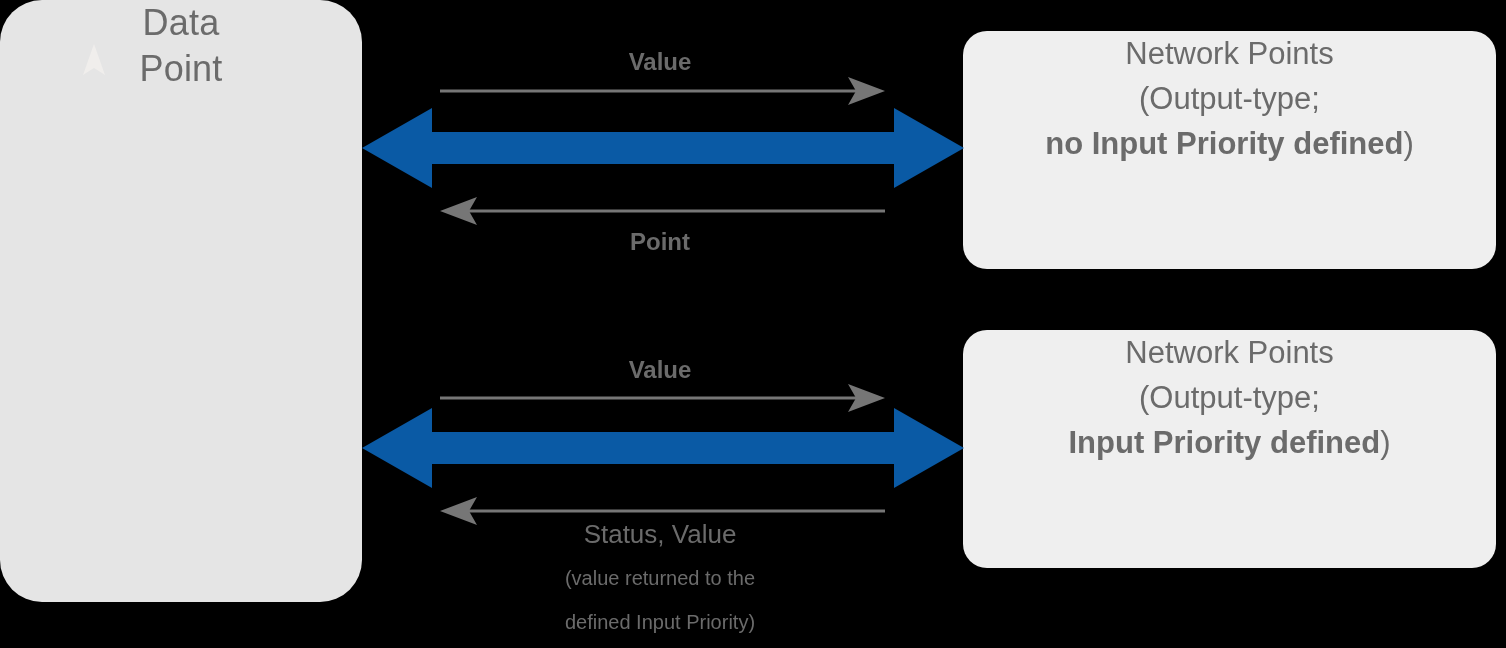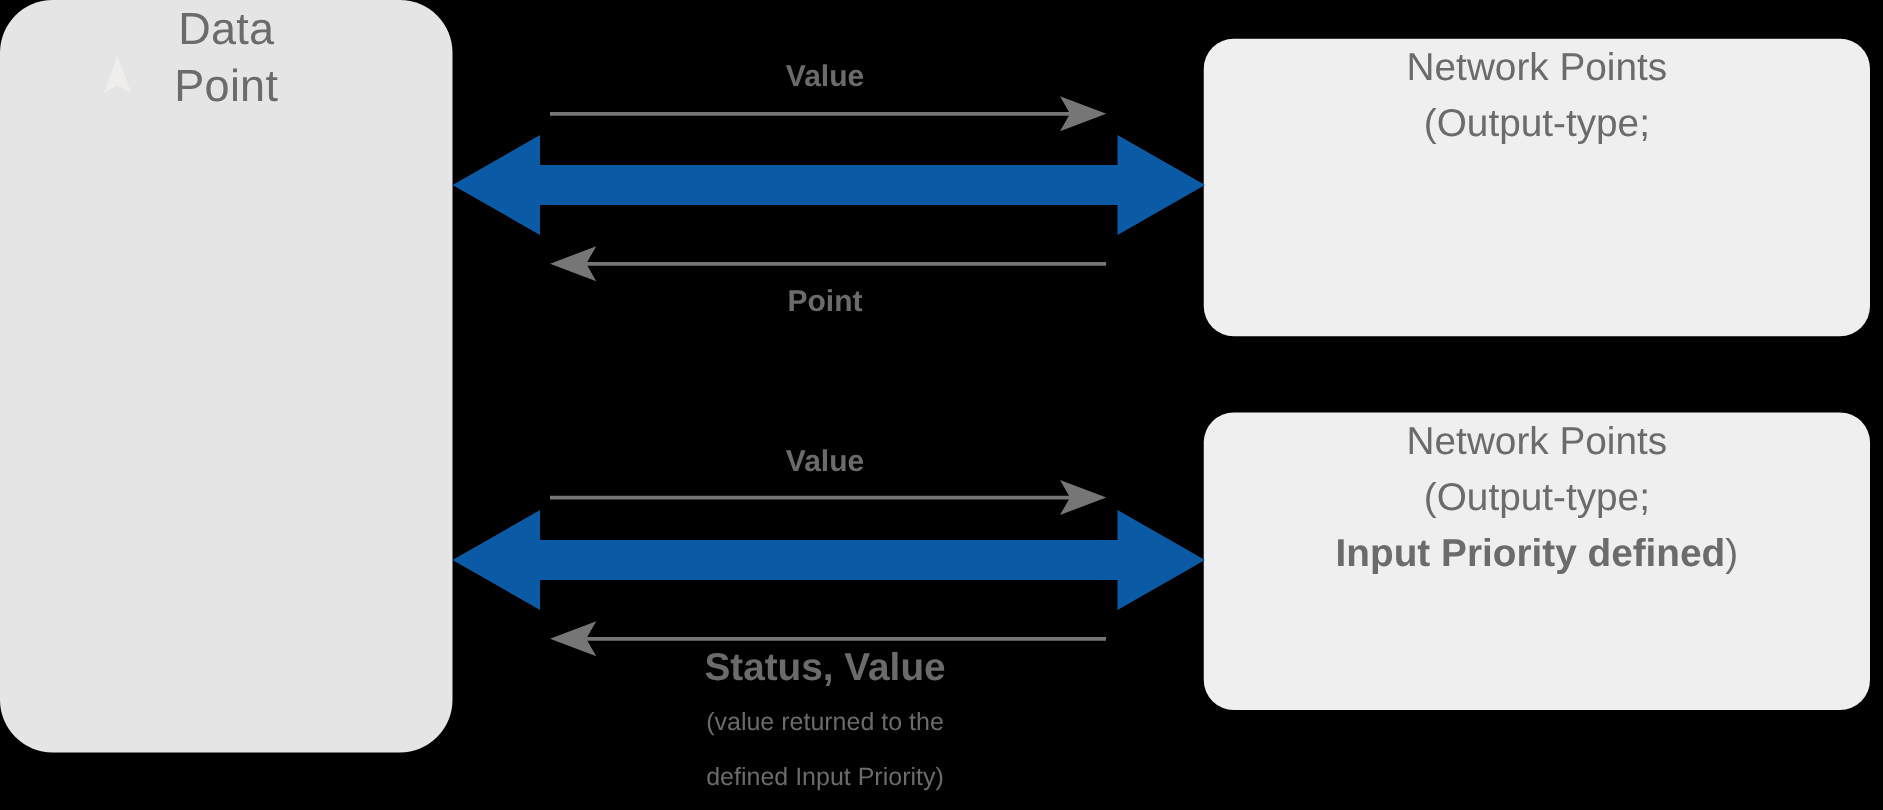--- a/index.html
+++ b/index.html
@@ -111,22 +111,22 @@
     text-align: center;
     color: #6b6b6b;
     width: 600px;
     left: 360px;
   }
   .caption-value-top   { left: 360px; width: 600px; top: 42px; }
   .caption-status-top  { left: 360px; width: 600px; top: 222px; }
   .caption-value-bot   { left: 360px; width: 600px; top: 350px; }
   .caption-status-bot  { left: 360px; width: 600px; top: 512px; }
   .cap-strong {
-    font-weight: 700;
-    font-size: 31px;
+    font-weight: 400;
+    font-size: 26px;
     line-height: 44px;
     display: block;
   }
   .cap-normal {
     font-weight: 400;
     font-size: 20px;
     line-height: 44px;
     display: block;
   }
 </style>
@@ -144,20 +144,21 @@
       </span>
       <span class="dp-line">Data</span>
       <span class="dp-line">Point</span>
     </div>
   </div>
 
   <div class="box box-network box-network-top">
     <div class="np-text">
       <span class="np-line">Network Points</span>
       <span class="np-line">(Output-type;</span>
+      <span class="np-line"><span class="np-strong">no Input Priority defined</span><span>)</span></span>
     </div>
   </div>
 
   <div class="box box-network box-network-bottom">
     <div class="np-text">
       <span class="np-line">Network Points</span>
       <span class="np-line">(Output-type;</span>
       <span class="np-line"><span class="np-strong">Input Priority defined</span><span>)</span></span>
     </div>
   </div>

